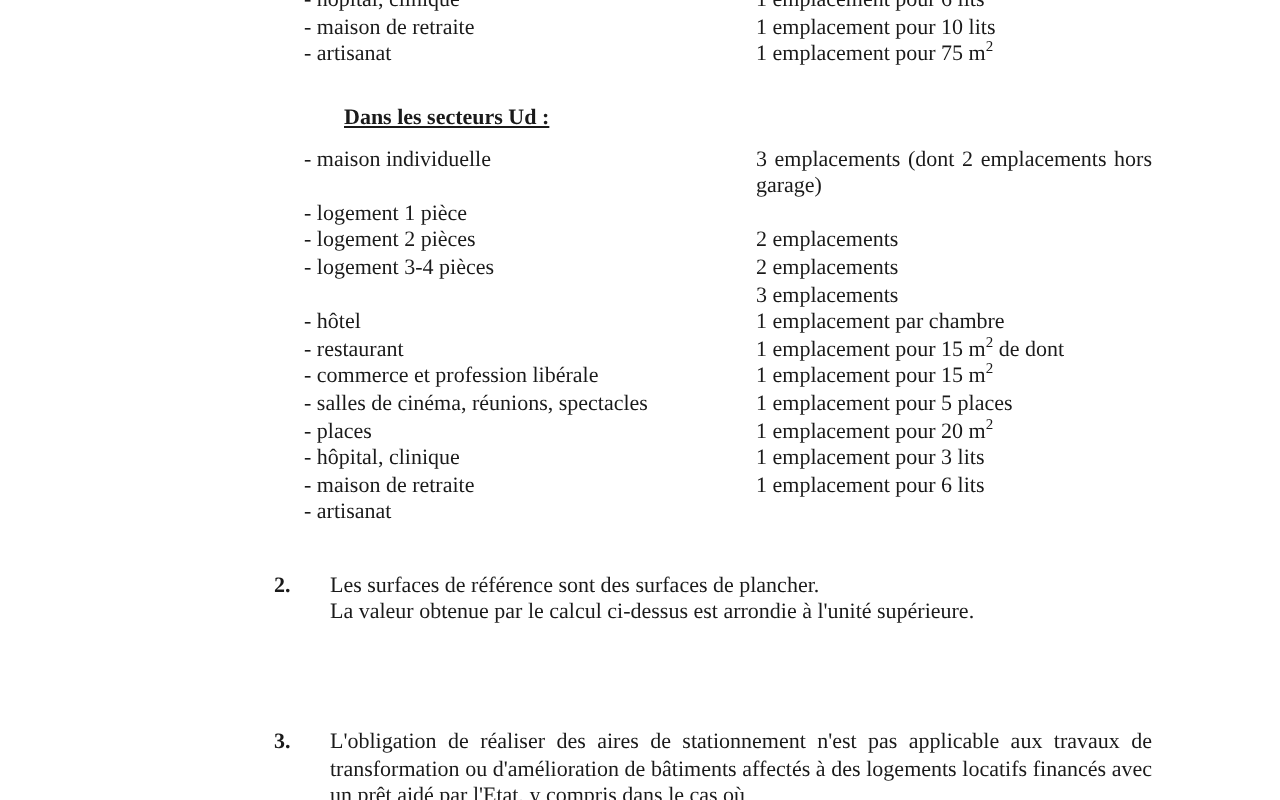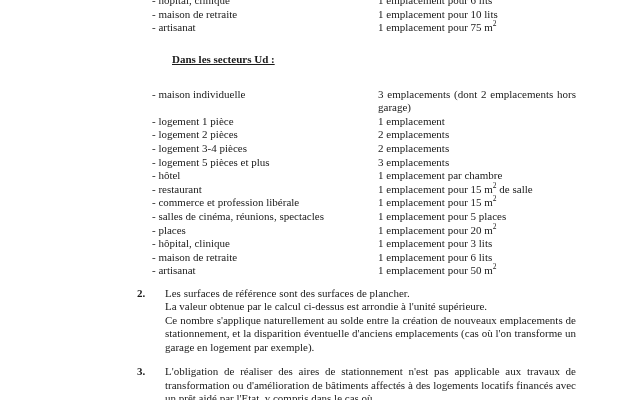--- a/index.html
+++ b/index.html
@@ -4,21 +4,21 @@
 <style>
   html,body { margin:0; padding:0; background:#ffffff; }
   .page {
     position:relative; width:640px; height:400px; background:#ffffff;
     overflow:hidden; font-family:Liberation Serif, serif;
     font-size:11px; line-height:13.6px; color:#1a1a1a;
   }
   .sec { position:absolute; left:152px; width:424px; }
   .top-sec { top:-6px; }
   .ud-sec  { top:53px; }
-  .heading { font-weight:bold; text-decoration:underline; margin-bottom:21px; white-space:nowrap;padding-left:20px; }
+  .heading { font-weight:bold; text-decoration:underline; margin-bottom:7px; white-space:nowrap;padding-left:20px; }
   .row { position:relative; min-height:13.6px; }
   .row .lbl { position:absolute; left:0; top:0; white-space:nowrap; }
   .row .val { display:block; margin-left:226px; white-space:nowrap; }
   .row .val.just { white-space:normal; text-align:justify; }
   sup { font-size:7.5px; line-height:0; }
   .note { position:absolute; left:137px; width:439px; }
   .note-2 { top:286.5px; }
   .note-3 { top:365px; }
   .note .num { position:absolute; left:0; top:0; font-weight:bold; }
   .note .body { margin-left:28px; }
@@ -46,41 +46,39 @@
 
   <div class="sec ud-sec">
     <div class="heading">Dans les secteurs Ud :</div>
 
     <div class="row">
       <span class="lbl">- maison individuelle</span>
       <span class="val just"><span>3 emplacements (dont 2 emplacements hors garage)</span><sup></sup><span></span></span>
     </div>
     <div class="row">
       <span class="lbl">- logement 1 pièce</span>
-      <span class="val"><span>1 emplacement</span><sup></sup><span></span></span>
     </div>
     <div class="row">
       <span class="lbl">- logement 2 pièces</span>
       <span class="val"><span>2 emplacements</span><sup></sup><span></span></span>
     </div>
     <div class="row">
       <span class="lbl">- logement 3-4 pièces</span>
       <span class="val"><span>2 emplacements</span><sup></sup><span></span></span>
     </div>
     <div class="row">
-      <span class="lbl">- logement 5 pièces et plus</span>
       <span class="val"><span>3 emplacements</span><sup></sup><span></span></span>
     </div>
     <div class="row">
       <span class="lbl">- hôtel</span>
       <span class="val"><span>1 emplacement par chambre</span><sup></sup><span></span></span>
     </div>
     <div class="row">
       <span class="lbl">- restaurant</span>
-      <span class="val"><span>1 emplacement pour 15 m</span><sup>2</sup><span> de salle</span></span>
+      <span class="val"><span>1 emplacement pour 15 m</span><sup>2</sup><span> de dont</span></span>
     </div>
     <div class="row">
       <span class="lbl">- commerce et profession libérale</span>
       <span class="val"><span>1 emplacement pour 15 m</span><sup>2</sup><span></span></span>
     </div>
     <div class="row">
       <span class="lbl">- salles de cinéma, réunions, spectacles</span>
       <span class="val"><span>1 emplacement pour 5 places</span><sup></sup><span></span></span>
     </div>
     <div class="row">
@@ -90,30 +88,28 @@
     <div class="row">
       <span class="lbl">- hôpital, clinique</span>
       <span class="val"><span>1 emplacement pour 3 lits</span><sup></sup><span></span></span>
     </div>
     <div class="row">
       <span class="lbl">- maison de retraite</span>
       <span class="val"><span>1 emplacement pour 6 lits</span><sup></sup><span></span></span>
     </div>
     <div class="row">
       <span class="lbl">- artisanat</span>
-      <span class="val"><span>1 emplacement pour 50 m</span><sup>2</sup><span></span></span>
     </div>
   </div>
 
   <div class="note note-2">
     <span class="num">2.</span>
     <div class="body">
       <div class="para">Les surfaces de référence sont des surfaces de plancher.</div>
       <div class="para">La valeur obtenue par le calcul ci-dessus est arrondie à l'unité supérieure.</div>
-      <div class="para just">Ce nombre s'applique naturellement au solde entre la création de nouveaux emplacements de stationnement, et la disparition éventuelle d'anciens emplacements (cas où l'on transforme un garage en logement par exemple).</div>
     </div>
   </div>
 
   <div class="note note-3">
     <span class="num">3.</span>
     <div class="body">
       <div class="para just">L'obligation de réaliser des aires de stationnement n'est pas applicable aux travaux de transformation ou d'amélioration de bâtiments affectés à des logements locatifs financés avec un prêt aidé par l'Etat, y compris dans le cas où</div>
     </div>
   </div>
 

